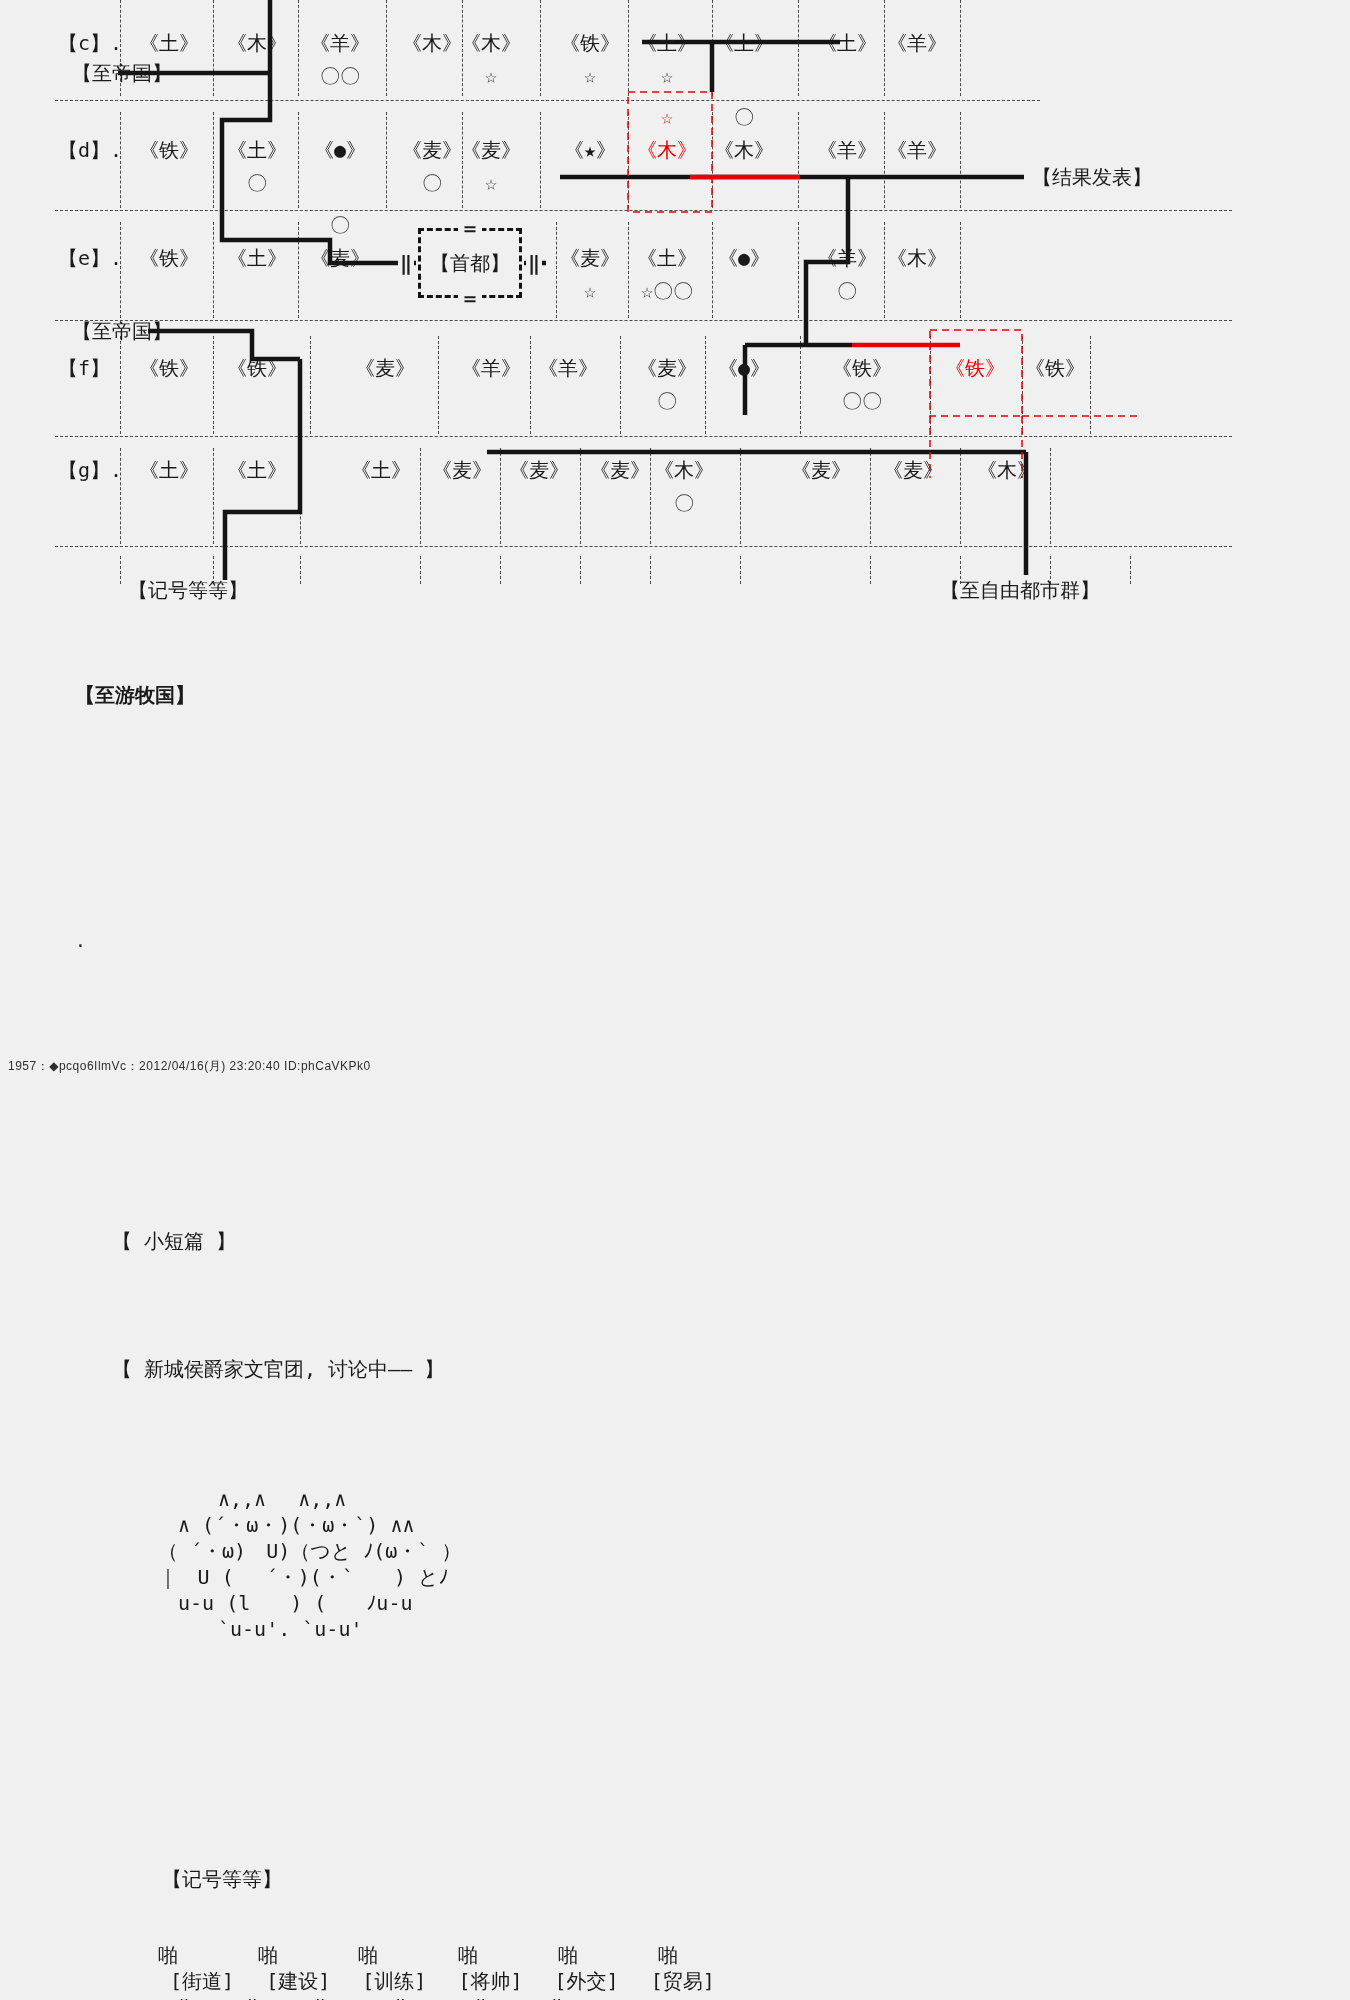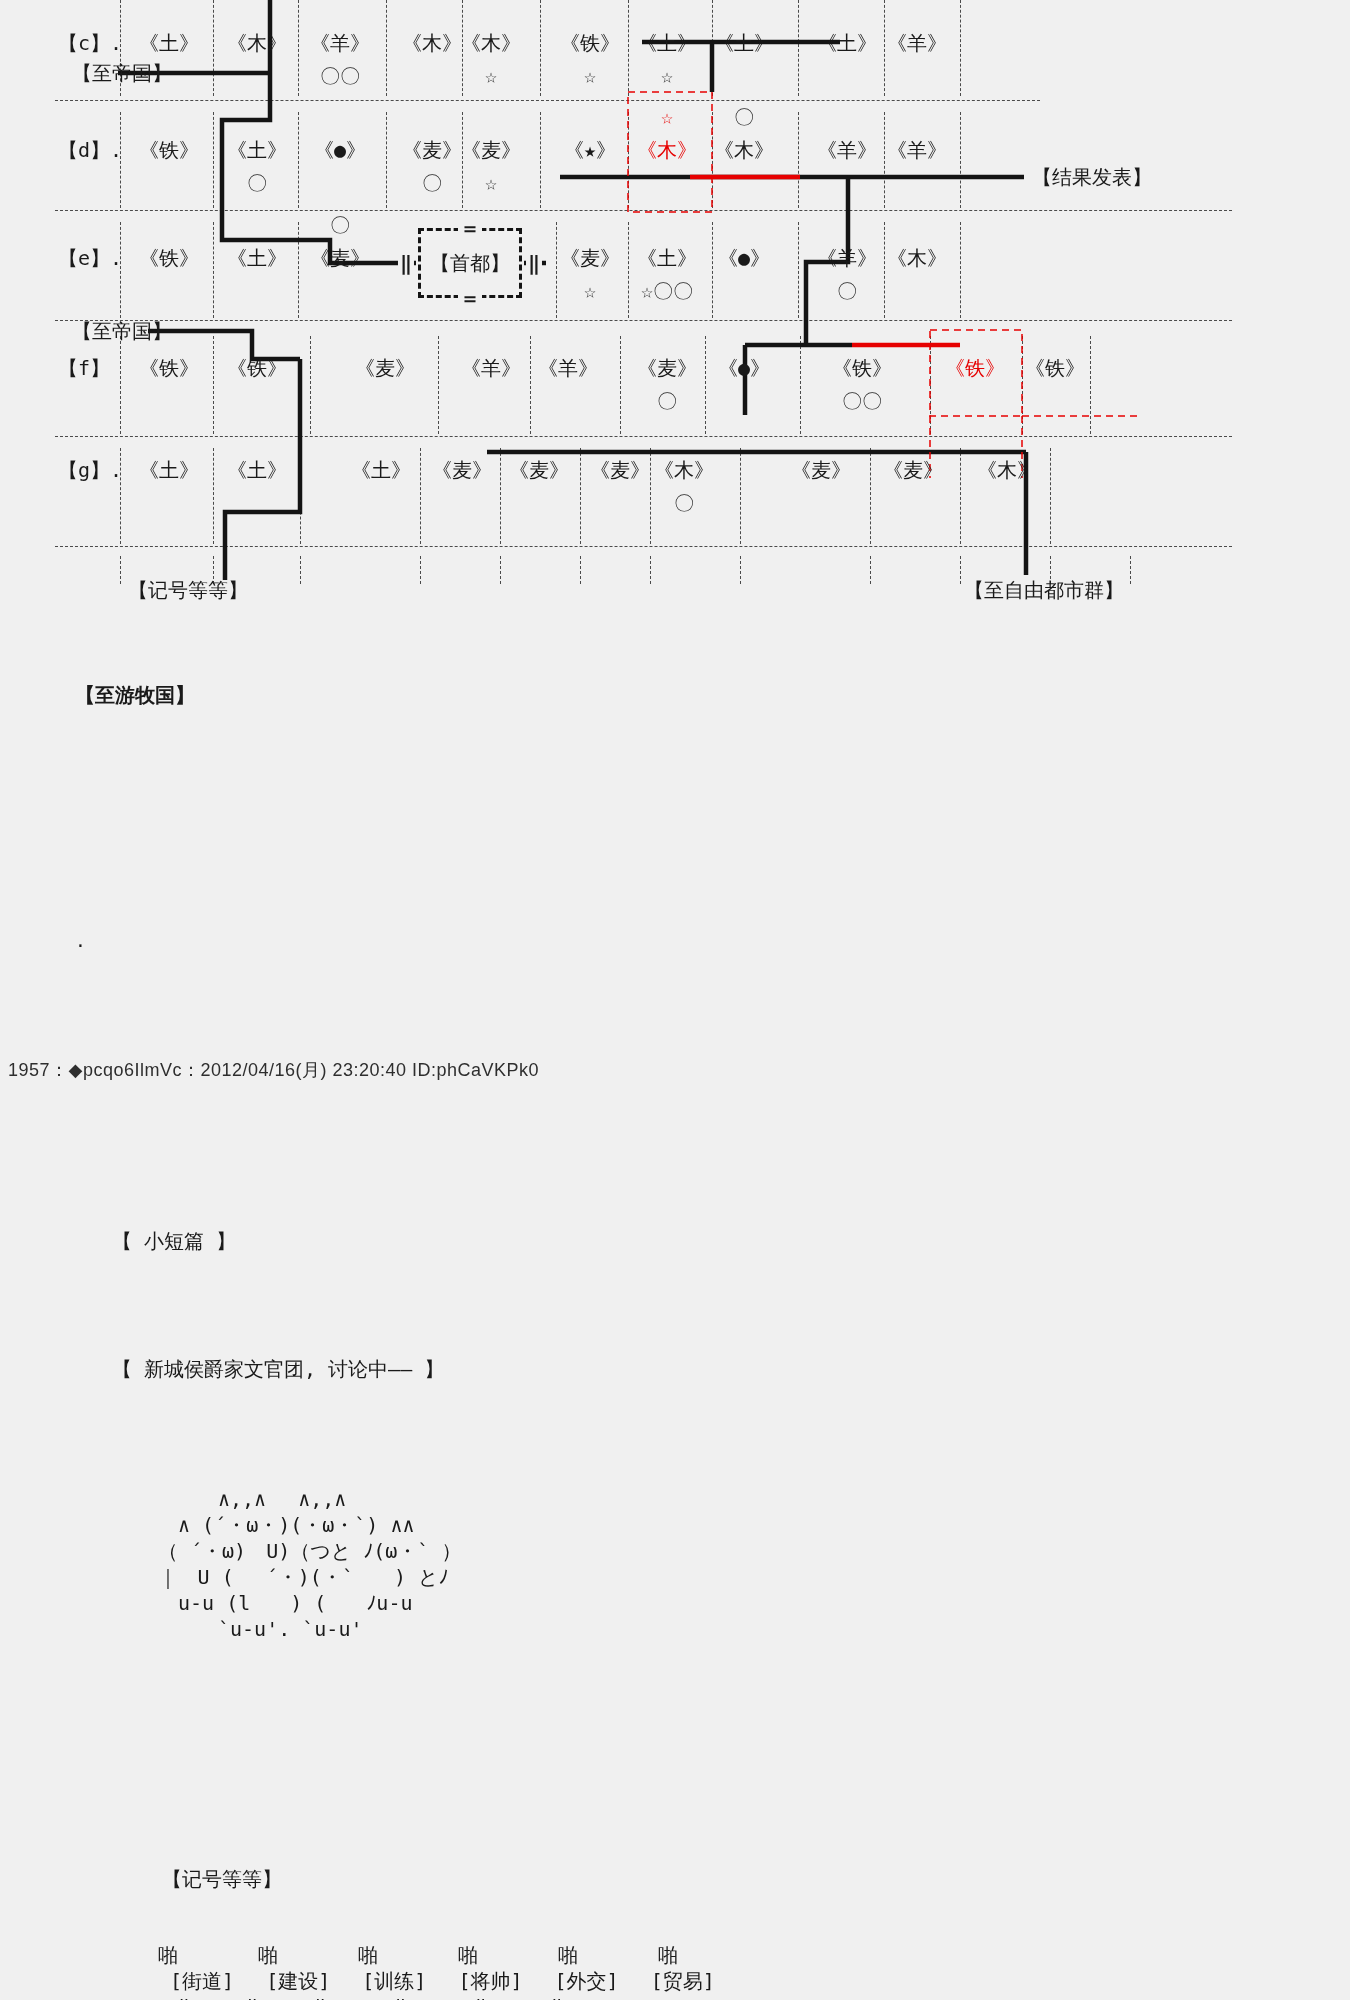--- a/index.html
+++ b/index.html
@@ -24,21 +24,21 @@
   .cap-eq,.cap-pipe{position:absolute;transform:translate(-50%,-50%);font-size:20px;font-weight:bold;background:#f0f0f0;padding:0 2px;}
   svg.streets{position:absolute;left:0;top:0;pointer-events:none;}
   
   .legend{position:absolute;left:75px;top:682px;font-size:20px;line-height:27px;}
   .legend-title{font-weight:bold;}
   
   .stray-dot{position:absolute;left:75px;top:930px;font-size:18px;}
   .post-header{
     position:absolute;left:8px;top:1058px;
     font-family:"Liberation Sans","DejaVu Sans",sans-serif;
-    font-size:18px;color:#2e2e2e;letter-spacing:.5px;
+    font-size:12px;color:#2e2e2e;letter-spacing:.5px;
   }
   .sec{position:absolute;font-size:20px;white-space:nowrap;}
   .sec1{left:112px;top:1228px;}
   .sec2{left:112px;top:1356px;}
   .result-title{left:162px;top:1866px;}
   pre.aa{position:absolute;margin:0;font-family:inherit;font-size:20px;line-height:26px;}
   .aa-cats{left:158px;top:1486px;}
   .aa-result{left:158px;top:1942px;}
 </style>
 </head>
@@ -140,21 +140,21 @@
       </svg>
       <div class="row-label" style="left: 58px; top: 43px;">【c】.</div>
       <div class="row-label" style="left: 58px; top: 150px;">【d】.</div>
       <div class="row-label" style="left: 58px; top: 258px;">【e】.</div>
       <div class="row-label" style="left: 58px; top: 368px;">【f】</div>
       <div class="row-label" style="left: 58px; top: 470px;">【g】.</div>
       <div class="edge-label" style="left: 72px; top: 73px;">【至帝国】</div>
       <div class="edge-label" style="left: 1032px; top: 177px;">【结果发表】</div>
       <div class="edge-label" style="left: 72px; top: 331px;">【至帝国】</div>
       <div class="edge-label" style="left: 128px; top: 590px;">【记号等等】</div>
-      <div class="edge-label" style="left: 940px; top: 590px; margin-left: 24px;">【至自由都市群】</div>
+      <div class="edge-label" style="left: 940px; top: 590px;">【至自由都市群】</div>
       <div class="cell" style="left: 169px; top: 43px;">《土》</div>
       <div class="cell" style="left: 257px; top: 43px;">《木》</div>
       <div class="cell" style="left: 340px; top: 43px;">《羊》</div>
       <div class="marker" style="left: 340px; top: 76px;">〇〇</div>
       <div class="cell" style="left: 432px; top: 43px;">《木》</div>
       <div class="cell" style="left: 491px; top: 43px;">《木》</div>
       <div class="marker" style="left: 491px; top: 76px;">☆</div>
       <div class="cell" style="left: 590px; top: 43px;">《铁》</div>
       <div class="marker" style="left: 590px; top: 76px;">☆</div>
       <div class="cell" style="left: 667px; top: 43px;">《土》</div>

